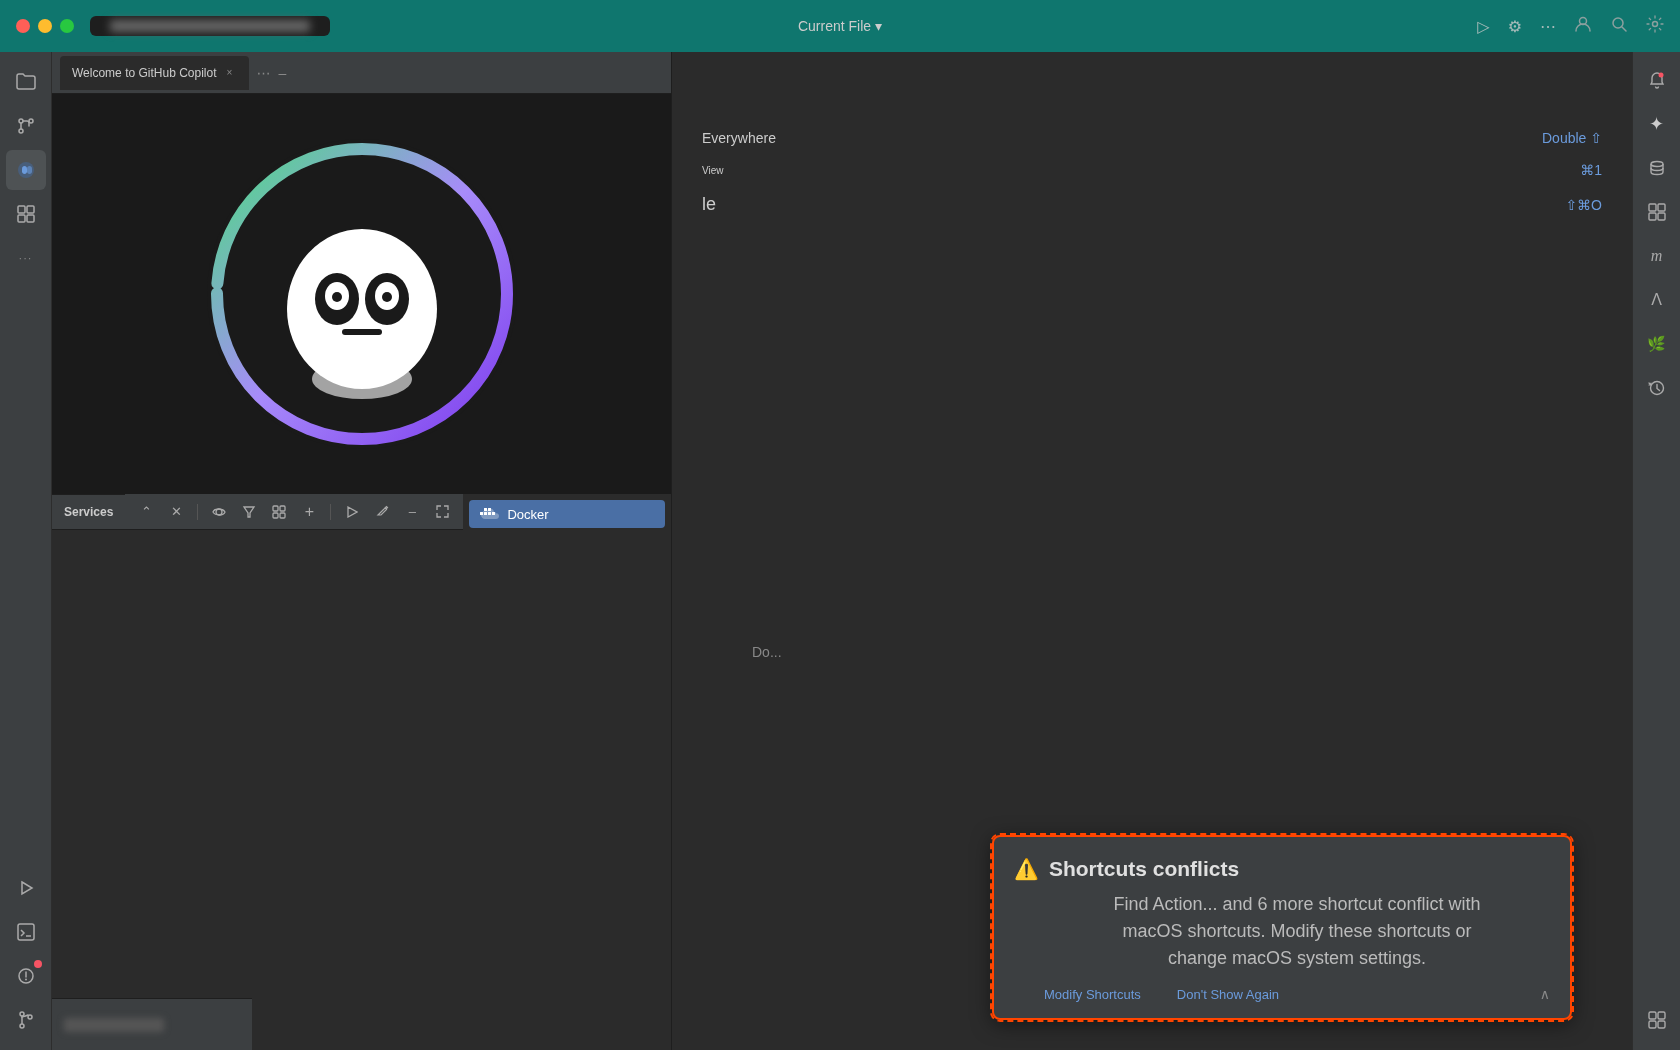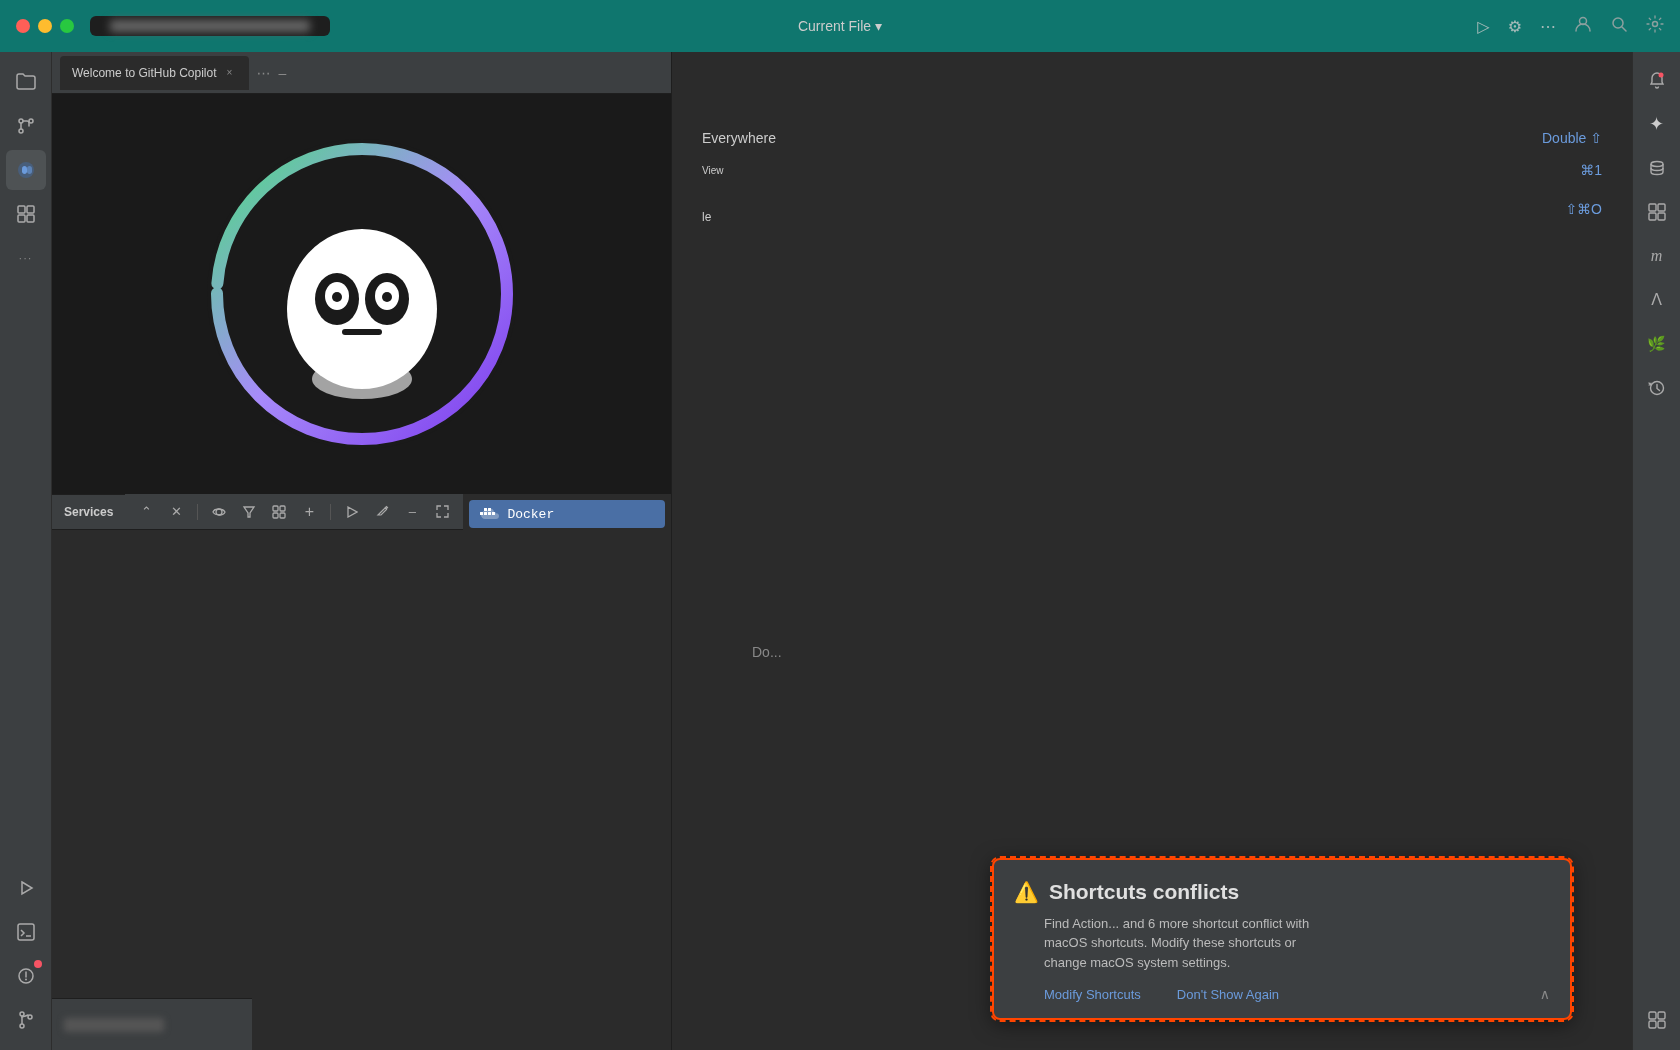--- a/index.html
+++ b/index.html
@@ -151,20 +151,21 @@
     
     .main-area {
       position: absolute;
       top: 52px;
       left: 52px;
       right: 48px;
       bottom: 0;
       background: #0369a1;
       display: flex;
       flex-direction: column;
+      text-align: center;
     }
 
     
     .left-panel {
       position: absolute;
       top: 0;
       left: 0;
       width: 620px;
       bottom: 0;
       display: flex;
@@ -305,21 +306,20 @@
       border-radius: 3px;
     }
     .toolbar-sep {
       width: 1px; height: 16px;
       background: #555;
       margin: 0 4px;
     }
     .services-list {
       flex: 1;
       padding: 6px;
-      font-family: Liberation Mono, monospace;
     }
     .service-item {
       display: flex;
       align-items: center;
       gap: 8px;
       padding: 6px 10px;
       background: #4a6fa5;
       border-radius: 4px;
       color: #fff;
       font-size: 13px;
@@ -356,21 +356,21 @@
     .warning-icon {
       font-size: 20px;
     }
     .notification-title {
       color: #e0e0e0;
       font-size: 21px;
       font-weight: 600;
     }
     .notification-body {
       color: #bbb;
-      font-size: 13px;
+      font-size: 18px;
       line-height: 1.5;
       margin-bottom: 14px;
       padding-left: 30px;
     }
     .notification-actions {
       display: flex;
       align-items: center;
       gap: 36px;
       padding-left: 30px;
     }
@@ -706,21 +706,21 @@
     <div class="menu-overlay">
       <div class="menu-item-row">
         <span style="color:#ccc;font-size:14px;">Everywhere</span>
         <span style="color:#6b9bdc;font-size:14px;">Double ⇧</span>
       </div>
       <div class="menu-item-row">
         <span style="color:#ccc;font-size:10px;">View</span>
         <span style="color:#6b9bdc;font-size:14px;">⌘1</span>
       </div>
       <div class="menu-item-row">
-        <span style="color:#ccc;font-size:12px;margin-top:16px;">le</span>
+        <span style="color:#ccc;font-size:18px;">le</span>
         <span style="color:#6b9bdc;font-size:14px;">⇧⌘O</span>
       </div>
     </div>
 
     <div style="position:absolute;bottom:390px;left:80px;color:#888;font-size:14px;">Do...</div>
 
     <div class="notification-popup">
       <div class="notification-title-row">
         <span class="warning-icon">⚠️</span>
         <span class="notification-title">Shortcuts conflicts</span>

